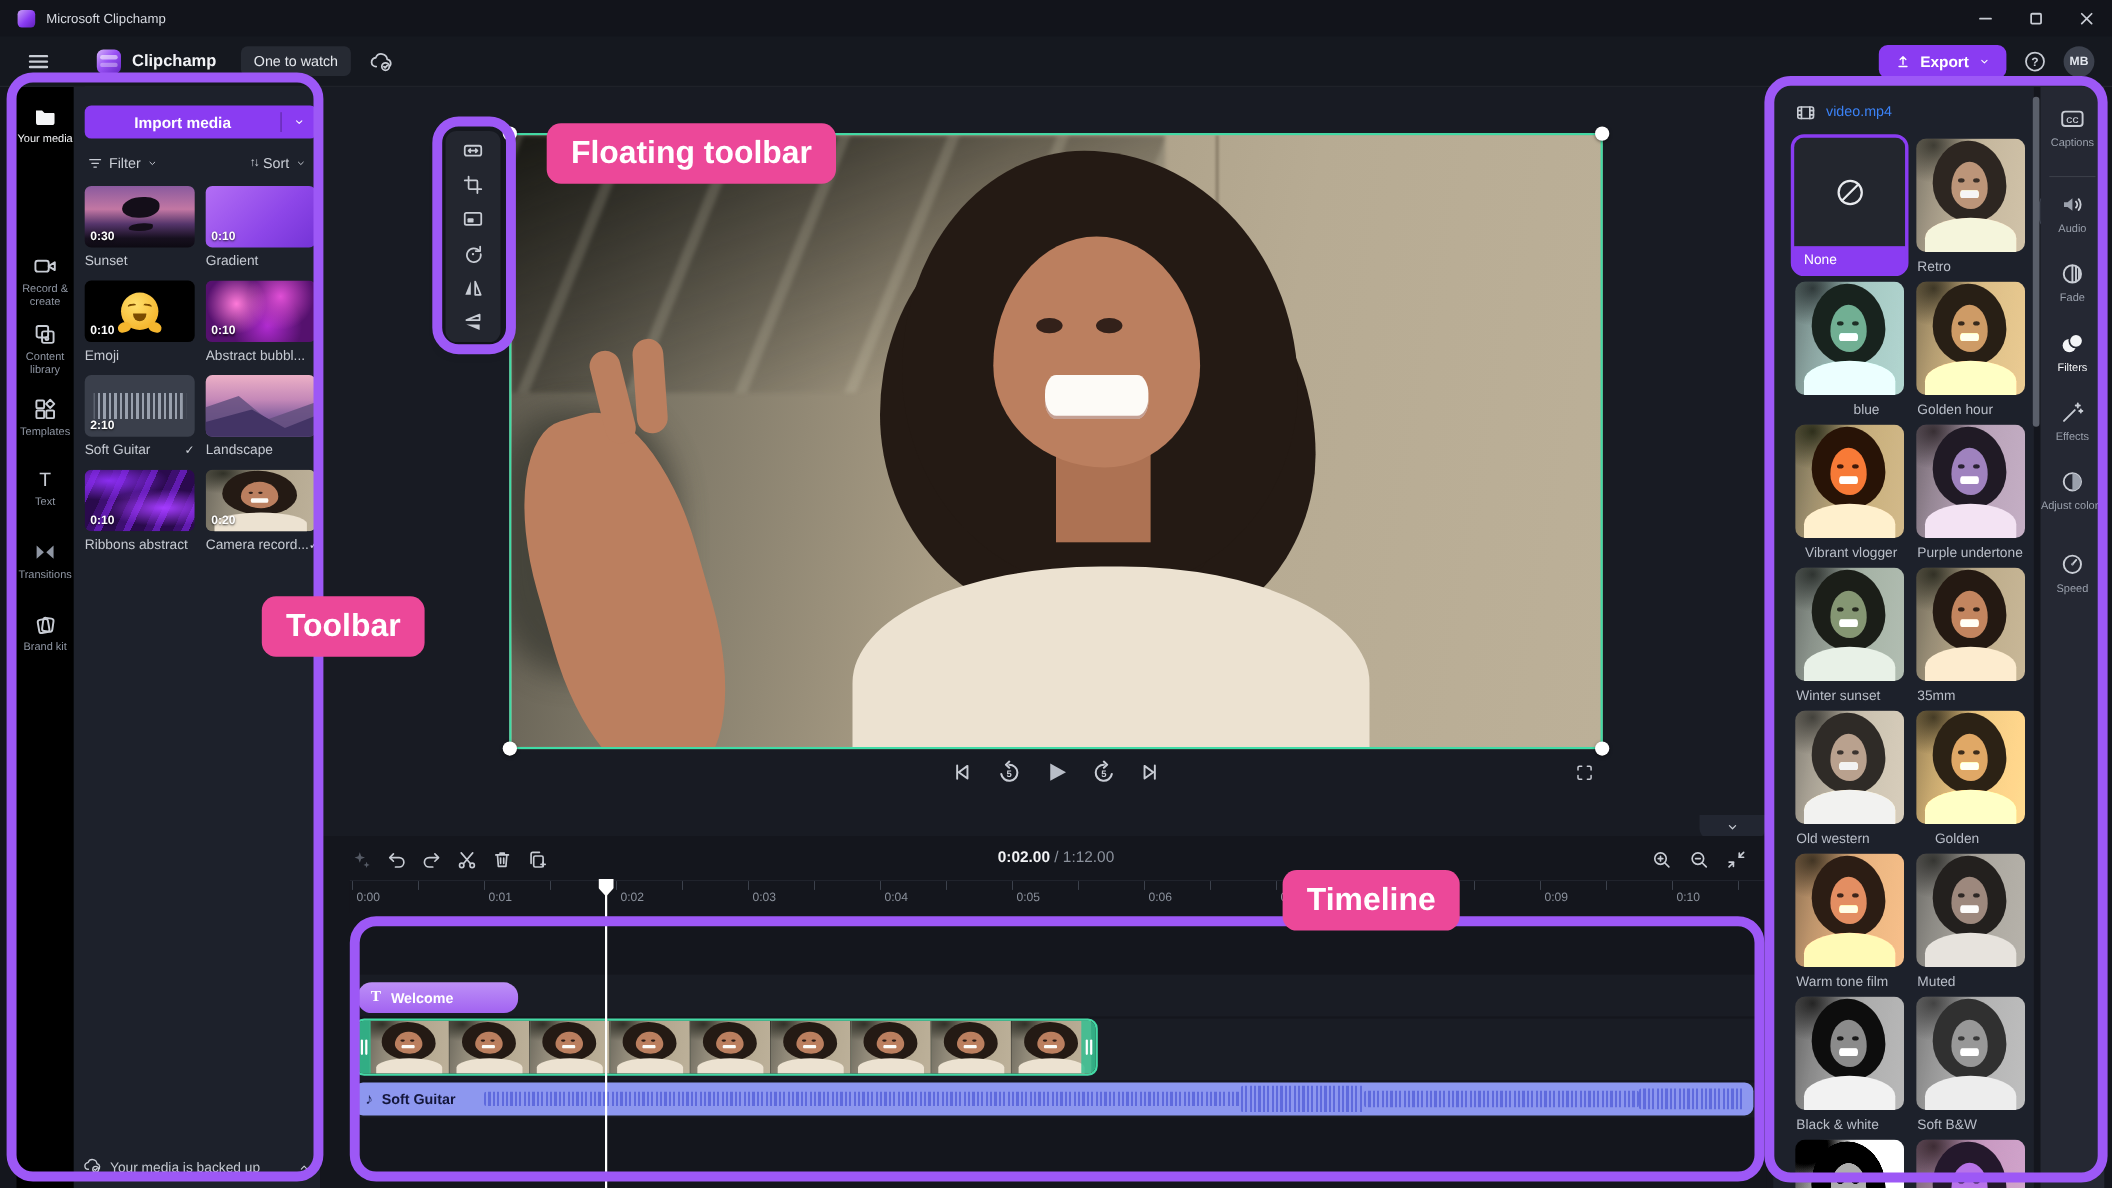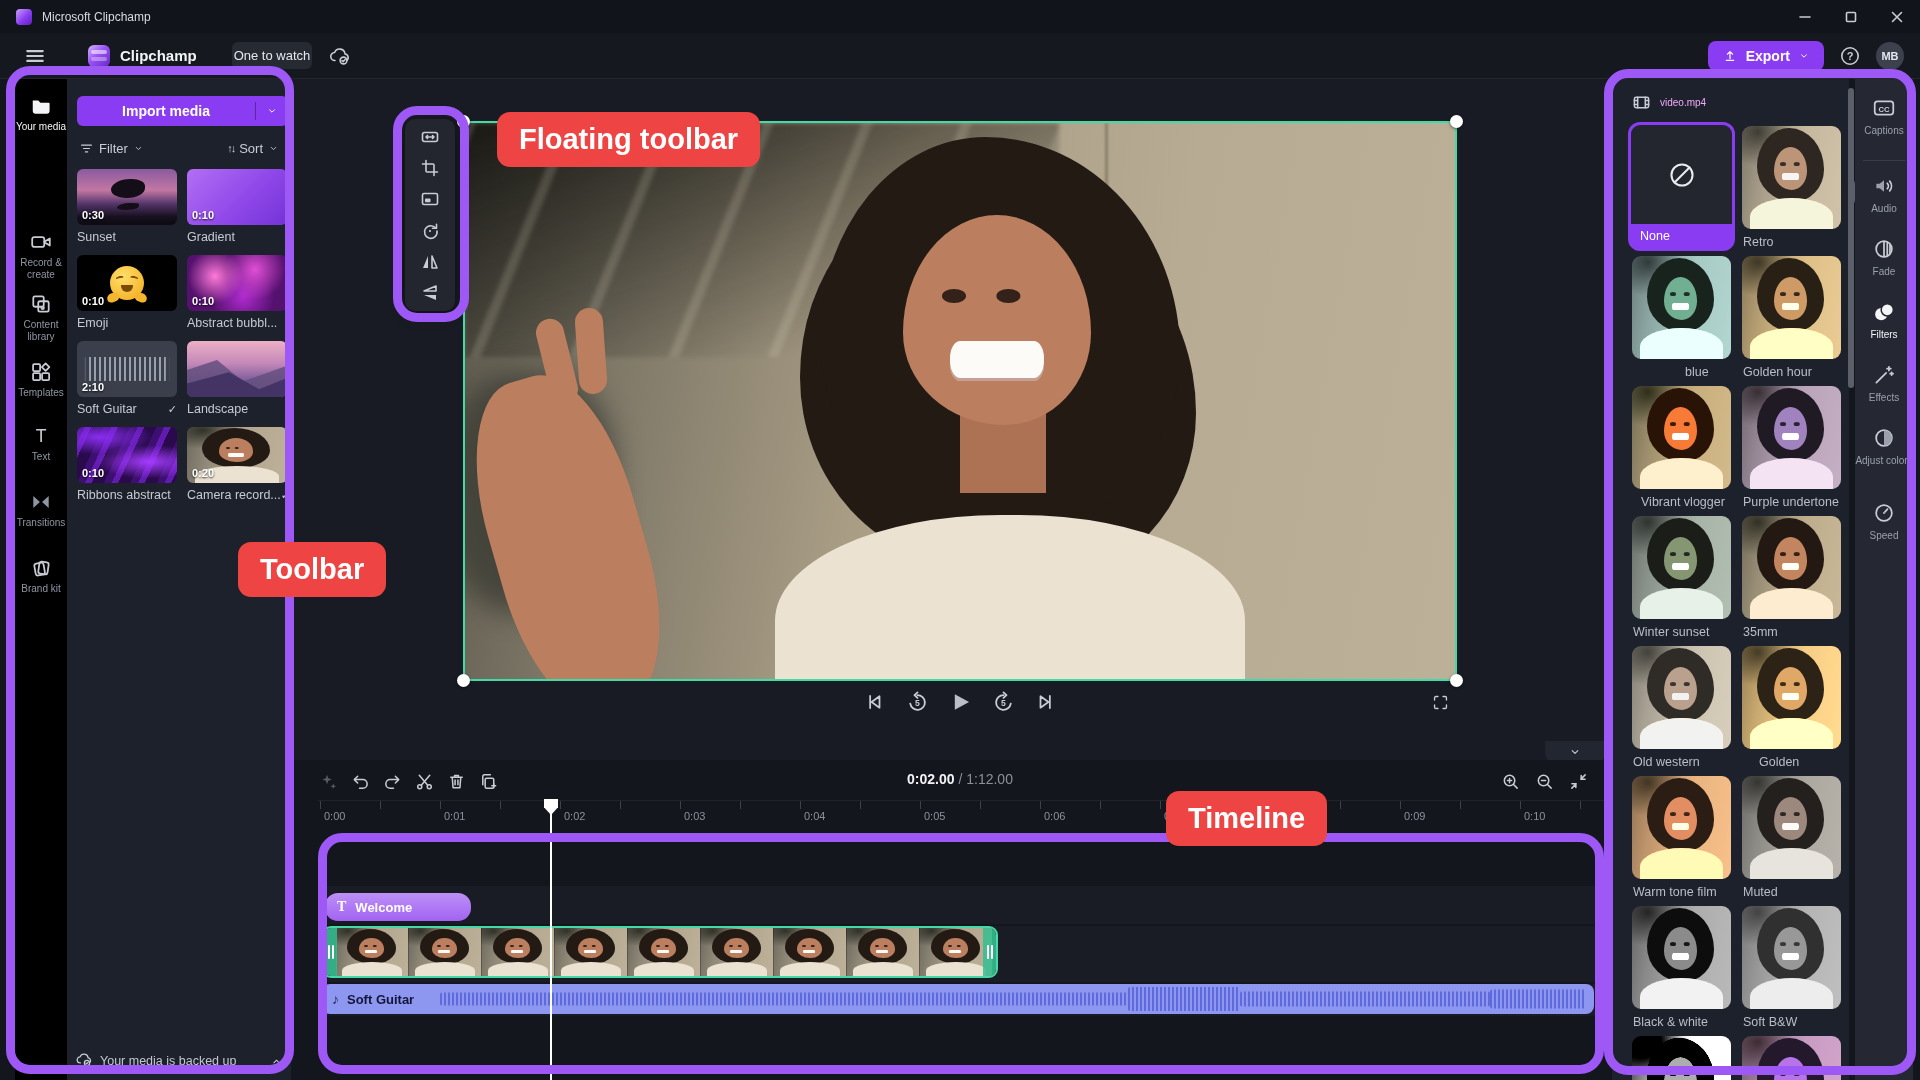--- a/index.html
+++ b/index.html
@@ -12,21 +12,21 @@
 .titlebar{position:absolute;left:0;top:0;width:1920px;height:33px;background:#12141b;display:flex;align-items:center}
 .titlebar .tlogo{width:16px;height:16px;border-radius:4px;background:linear-gradient(135deg,#c9a0f7 0%,#8a3cf2 55%,#5f21b8 100%);margin:0 10px 0 16px}
 .titlebar .ttext{font-size:12px;color:#d8dbe2}
 .winbtns{margin-left:auto;display:flex;height:33px}
 .winbtn{width:46px;height:33px;display:flex;align-items:center;justify-content:center;color:#cfd3da}
 .appbar{position:absolute;left:0;top:33px;width:1920px;height:46px;background:#15181f;border-bottom:1px solid #23262e;display:flex;align-items:center}
 .hamburger{margin-left:18px;padding:6px}
 .applogo{width:22px;height:22px;border-radius:6px;margin-left:36px;background:linear-gradient(135deg,#d7b4fb 0%,#9a52f5 45%,#6626c4 100%);position:relative;overflow:hidden}
 .applogo::after{content:"";position:absolute;left:3px;top:5px;width:16px;height:4px;background:rgba(255,255,255,.55);border-radius:2px;box-shadow:0 7px 0 rgba(255,255,255,.35)}
 .appname{font-size:15px;font-weight:700;color:#f2f3f6;margin-left:10px}
-.projecttab{margin-left:35px;background:#262a33;border-radius:6px;padding:6px 2px;font-size:13px;color:#e4e7ec}
+.projecttab{margin-left:22px;background:#262a33;border-radius:6px;padding:6px 12px;font-size:13px;color:#e4e7ec}
 .cloudsync{margin-left:16px}
 .appbar-right{margin-left:auto;display:flex;align-items:center;margin-right:16px;gap:13px}
 .exportbtn{display:flex;align-items:center;gap:8px;background:#8a3cf2;border-radius:8px;padding:7px 14px;color:#fff;font-size:14px;font-weight:700}
 .helpbtn{width:26px;height:26px;display:flex;align-items:center;justify-content:center}
 .avatar{width:28px;height:28px;border-radius:50%;background:#3c414d;display:flex;align-items:center;justify-content:center;font-size:11px;font-weight:700;color:#e3e7ee}
 
 .leftrail{position:absolute;left:15px;top:79px;width:62px;height:1001px;background:#000000}
 .rail-item{position:absolute;left:0;width:52px;display:flex;flex-direction:column;align-items:center;gap:4px;color:#8f96a3;font-size:10px;text-align:center;line-height:12px}
 .rail-item.sel{color:#f4f5f7}
 .rail-item.sel svg.ic{stroke:#f4f5f7}
@@ -130,35 +130,35 @@
 .trimhandle{position:absolute;top:0;width:13px;height:100%;background:rgba(52,190,145,.85);display:flex;align-items:center;justify-content:center;gap:2px;z-index:2}
 .trimhandle i{display:block;width:2px;height:14px;background:#fff;border-radius:1px}
 .audioclip{position:absolute;left:322px;top:984px;width:1272px;height:30px;background:#8d97ef;border-radius:8px;display:flex;align-items:center;padding:0 10px;overflow:hidden}
 .audioclip .note{font-size:14px;color:#1c2252;margin-right:8px}
 .audioclip .alabel{font-size:13px;font-weight:700;color:#13163a;white-space:nowrap}
 .wave{position:absolute;top:50%;transform:translateY(-50%);background:repeating-linear-gradient(90deg,#5f6add 0 2px,rgba(0,0,0,0) 2px 4px);border-radius:2px}
 .playhead-line{position:absolute;left:550px;top:806px;width:2px;height:274px;background:#fff;z-index:40}
 .playhead-head{position:absolute;left:544px;top:799px;width:14px;height:16px;background:#fff;clip-path:polygon(0 0,100% 0,100% 52%,50% 100%,0 52%);z-index:41}
 
 .proppanel{position:absolute;left:1612px;top:79px;width:237px;height:1001px;background:#1d212b;overflow:hidden}
-.prophead{position:absolute;left:20px;top:14px;display:flex;align-items:center;gap:9px;font-size:10px;color:#f0abfc}
+.prophead{position:absolute;left:20px;top:14px;display:flex;gap:9px;font-size:13px;color:#3b82f6}
 .ftile{position:absolute;width:99px;height:103px;border-radius:9px;overflow:hidden}
 .flabel{position:absolute;font-size:12.5px;color:#b9bec8;white-space:nowrap}
 .nonewrap{position:absolute;left:16px;top:43px;width:107px;height:129px;border:3px solid #8a3cf2;border-radius:12px;overflow:hidden;background:#8a3cf2}
 .nonetile{width:100%;height:99px;background:#23262e;display:flex;align-items:center;justify-content:center}
 .nonechip{height:24px;display:flex;align-items:center;padding-left:9px;font-size:12.5px;color:#fff;background:#8a3cf2}
 .pscroll{position:absolute;left:1848px;top:88px;width:6px;height:300px;background:#5a5f6a;border-radius:3px;z-index:5}
 
 .rightrail{position:absolute;left:1855px;top:79px;width:58px;height:1001px;background:#252833}
 .rrail-item{position:absolute;left:0;width:58px;display:flex;flex-direction:column;align-items:center;gap:5px;color:#9aa0ac;font-size:10px;text-align:center;line-height:12px}
 .rrail-item.sel{color:#f4f5f7}
 .rrail-sep{position:absolute;left:8px;width:42px;height:1px;background:#3a3e48}
 
 .anno-box{position:absolute;border:9px solid #9d58f6;border-radius:24px;pointer-events:none;z-index:50}
-.anno-label{position:absolute;background:#ef4444;color:#fff;font-weight:700;font-size:29px;padding:11px 22px;border-radius:13px;z-index:60;white-space:nowrap}
+.anno-label{position:absolute;background:#ec4899;color:#fff;font-weight:700;font-size:29px;padding:11px 22px;border-radius:13px;z-index:60;white-space:nowrap}
 </style>
 </head>
 <body>
 
 <div class="stage">
 
   <div class="titlebar">
     <div class="tlogo"></div>
     <div class="ttext">Microsoft Clipchamp</div>
     <div class="winbtns">

